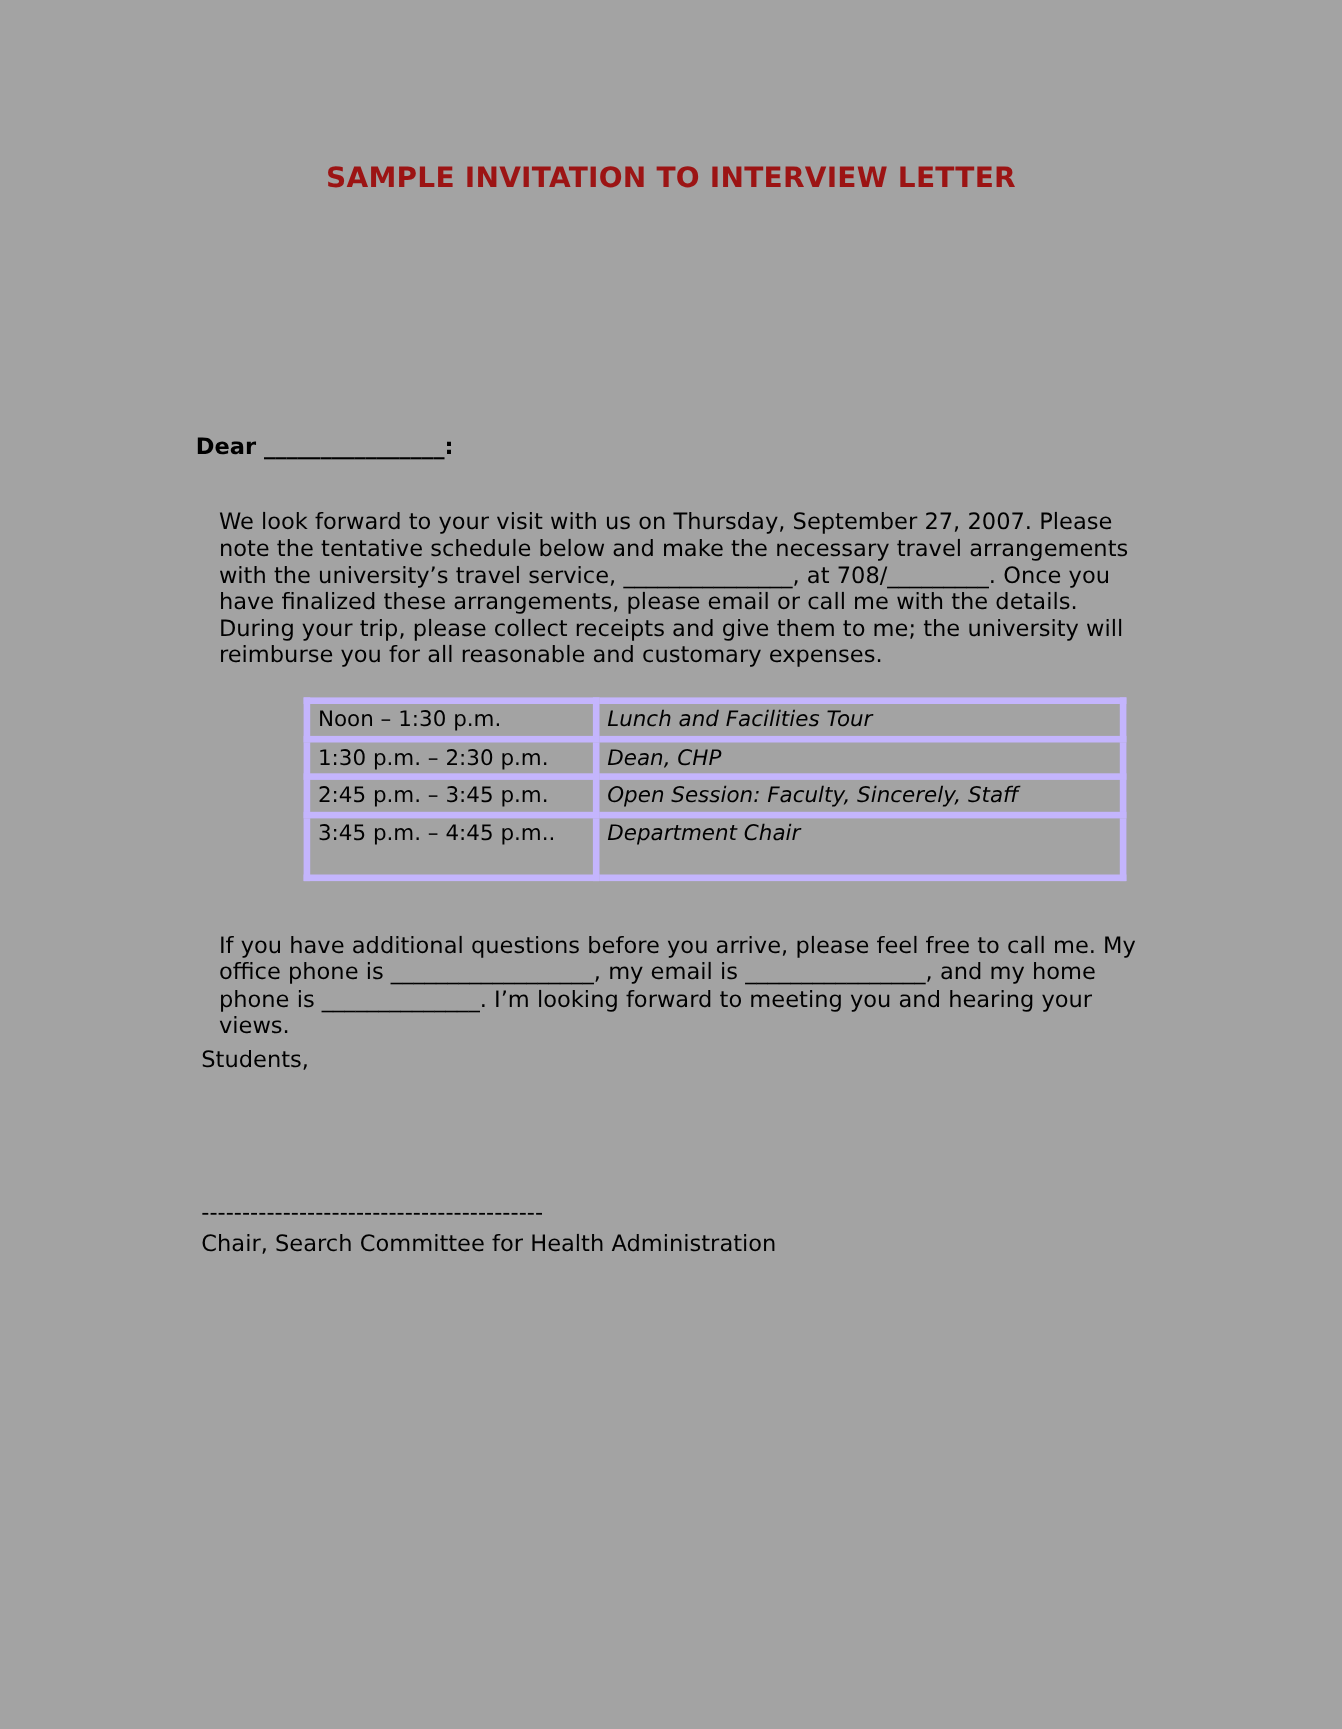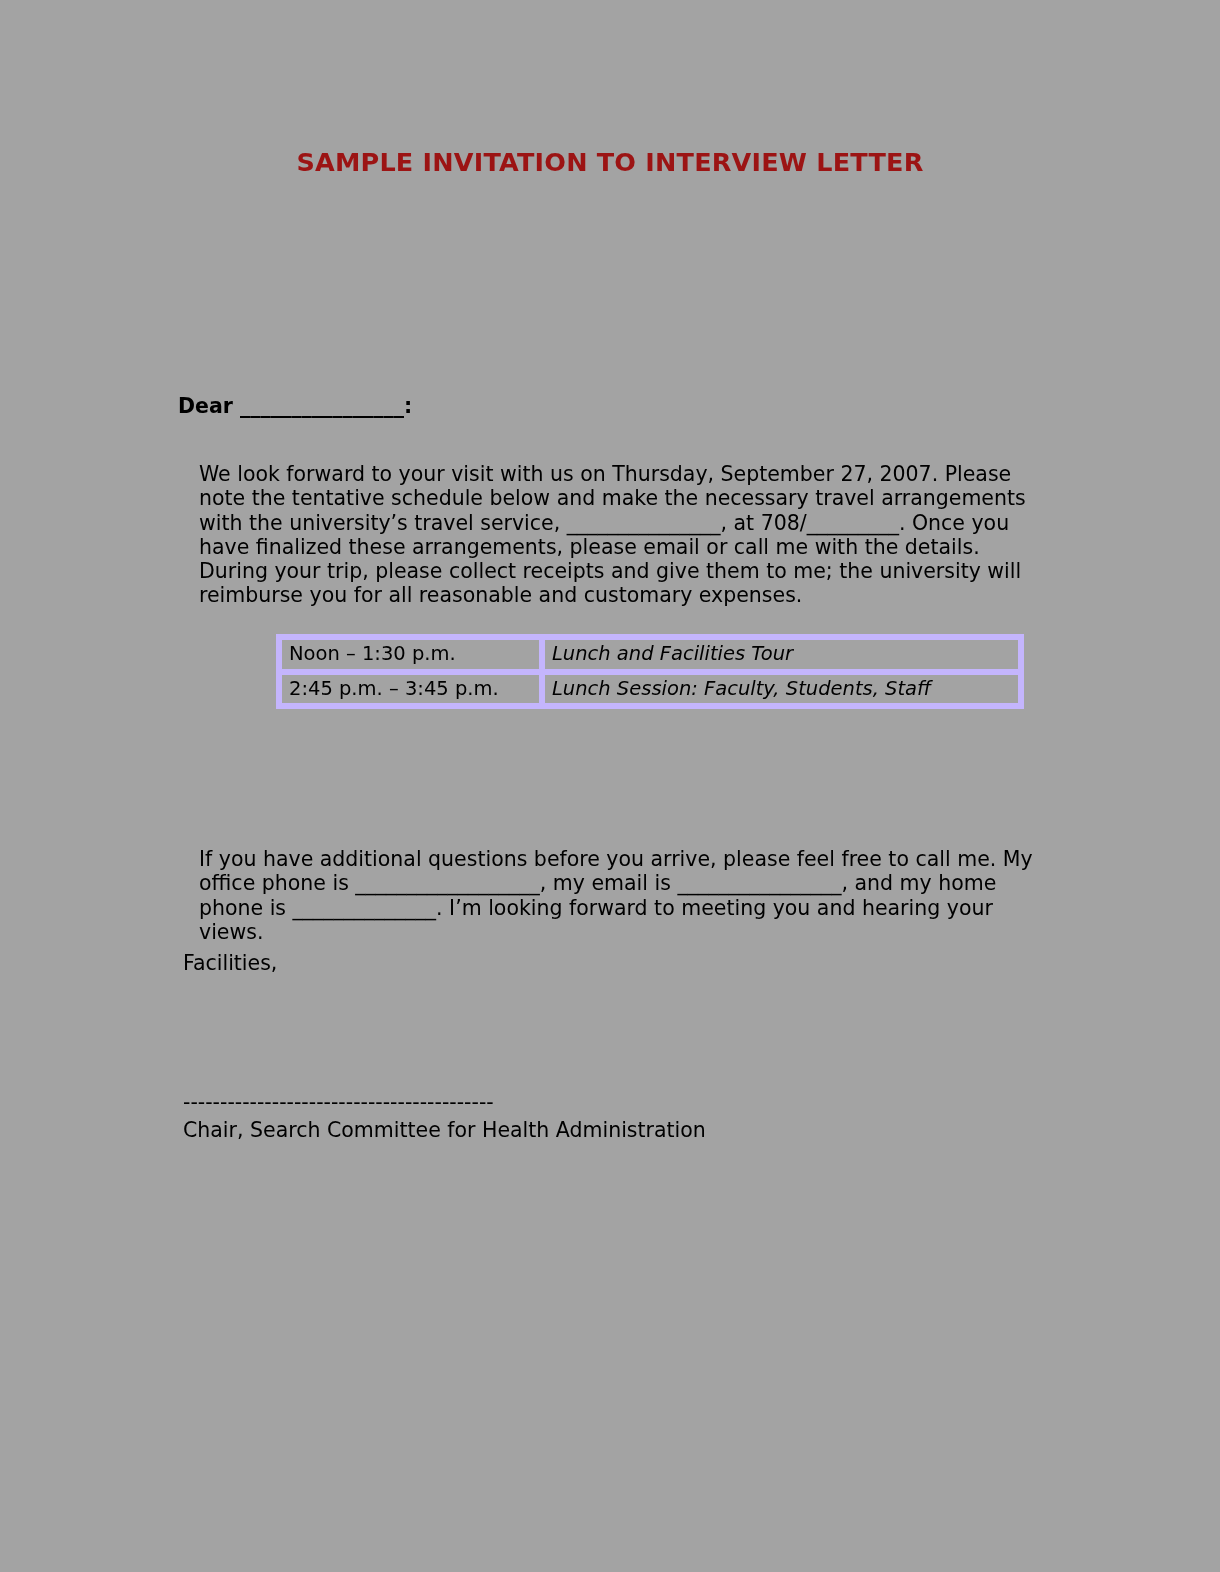--- a/index.html
+++ b/index.html
@@ -148,29 +148,37 @@
   <div class="para para-intro">We look forward to your visit with us on Thursday, September 27, 2007.  Please note the tentative schedule below and make the necessary travel arrangements with the university’s travel service, _______________, at 708/_________.  Once you have finalized these arrangements, please email or call me with the details.  During your trip, please collect receipts and give them to me; the university will reimburse you for all reasonable and customary expenses.</div>
 
   <div class="schedule-wrap">
     <table class="schedule">
       <tbody>
         <tr>
           <td class="col-time">Noon – 1:30 p.m.</td>
           <td class="col-event">Lunch and Facilities Tour</td>
         </tr>
         <tr>
+          <td class="col-time">1:30 p.m. – 2:30 p.m.</td>
+          <td class="col-event">Dean, CHP</td>
+        </tr>
+        <tr>
           <td class="col-time">2:45 p.m. – 3:45 p.m.</td>
-          <td class="col-event">Lunch Session:  Faculty, Students, Staff</td>
+          <td class="col-event">Open Session:  Faculty, Sincerely, Staff</td>
+        </tr>
+        <tr class="tall">
+          <td class="col-time">3:45 p.m. – 4:45 p.m..</td>
+          <td class="col-event">Department Chair</td>
         </tr>
       </tbody>
     </table>
   </div>
 
   <div class="para para-closing">If you have additional questions before you arrive, please feel free to call me.  My office phone is __________________, my email is ________________, and my home phone is ______________.  I’m looking forward to meeting you and hearing your views.</div>
 
-  <div class="sincerely">Facilities,</div>
+  <div class="sincerely">Students,</div>
 
   <div class="sig-block">
     <div class="sig-line">------------------------------------------</div>
     <div class="sig-name">Chair, Search Committee for Health Administration</div>
   </div>
 
 </div>
 
 </body></html>

